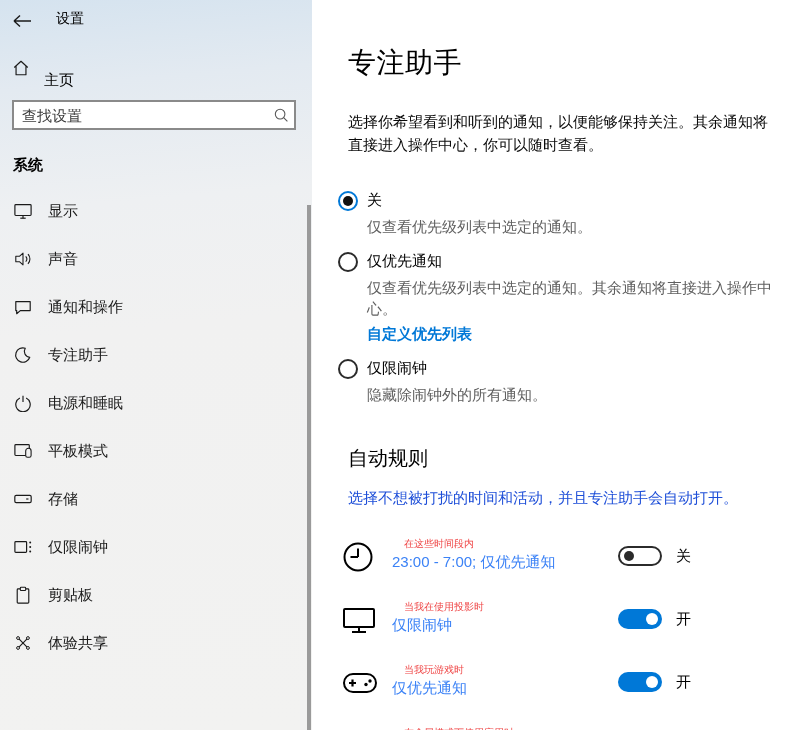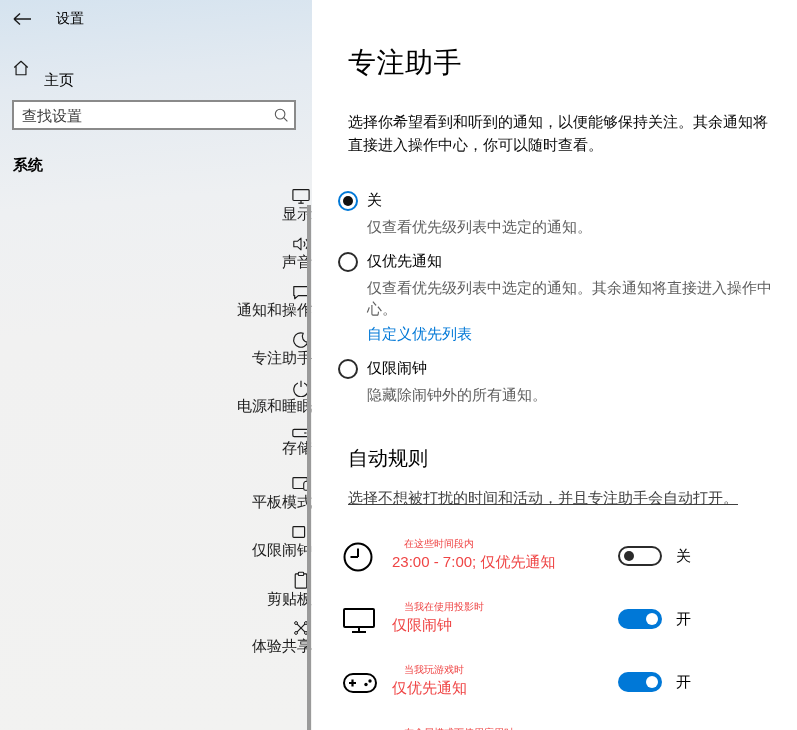--- a/index.html
+++ b/index.html
@@ -3,65 +3,65 @@
 <meta charset="utf-8">
 <style>
   * { margin:0; padding:0; box-sizing:border-box; }
   html,body { width:797px; height:730px; overflow:hidden; background:#fff;
     font-family:"Liberation Sans","DejaVu Sans",sans-serif; color:#1a1a1a; }
   .app { display:flex; width:797px; height:730px; }
 
   
   .sidebar { position:relative; width:312px; flex:0 0 312px; height:730px;
     background:linear-gradient(175deg,#d5e3ef 0%,#e3eaf1 12%,#eef0f2 28%,#f1f1f1 45%,#f2f2f1 100%); }
-  .titlebar { display:flex; align-items:center; padding:10px 0 0 12px; height:28px; }
+  .titlebar { display:flex; align-items:flex-start; padding:10px 0 0 12px; height:28px; }
   .back-btn { width:28px; height:22px; border:none; background:transparent; cursor:pointer; padding:0; }
   .win-title { margin-left:16px; font-size:14px; color:#000; }
   .home-row { display:flex; align-items:center; margin:28px 0 0 12px; height:24px; }
   .home-row .lbl { margin-left:14px; font-size:15px; color:#000;margin-top:24px; }
   .searchbox { display:flex; align-items:center; margin:20px 12px 0 12px; width:284px; height:30px;
     background:#fff; border:2px solid #8a8a8a; }
   .searchbox input { flex:1; border:none; outline:none; background:transparent; font-size:15px;
     padding:0 6px 0 8px; color:#1a1a1a; font-family:inherit; }
   .searchbox input::placeholder { color:#3b3b3b; opacity:1; }
   .search-glyph { flex:0 0 26px; display:flex; align-items:center; justify-content:center; }
   .section-hdr { margin:26px 0 0 13px; font-size:15px; font-weight:bold; color:#000; }
   .nav-list { margin-top:12px; }
-  .nav-item { display:flex; align-items:flex-end; height:48px; padding-left:12px; cursor:pointer;flex-direction:column; }
+  .nav-item { display:flex; align-items:center; height:48px; padding-left:12px; cursor:pointer; }
   .nav-item .ic { width:22px; display:flex; justify-content:center; }
   .nav-item .lbl { margin-left:14px; font-size:15px; color:#1a1a1a; }
   .side-scroll { position:absolute; right:1px; top:205px; bottom:0; width:4px; background:#9a9a9a; }
 
   
   .content { flex:1; background:#fff; padding:44px 18px 0 36px; }
   h1.page-title { font-size:28px; font-weight:400; color:#000; letter-spacing:0.5px; }
   .page-desc { margin-top:28px; max-width:442px; font-size:15px; line-height:1.55; color:#0a0a0a; }
 
   .radio-group { margin:34px 0 0 -10px; }
   .radio-opt { margin-top:15px; }
   .radio-opt:first-child { margin-top:0; }
   .r-row { display:flex; align-items:center; cursor:pointer; }
   .radio { width:20px; height:20px; border-radius:50%; flex:0 0 20px; position:relative; }
   .radio.unsel { border:2px solid #2b2b2b; background:#fff; }
   .radio.sel { border:2px solid #0078d7; background:#fff; }
   .radio.sel::after { content:""; position:absolute; left:3px; top:3px; width:10px; height:10px;
     border-radius:50%; background:#101010; }
   .r-lbl { margin-left:9px; font-size:15px; color:#000; }
   .r-desc { margin:5px 0 0 29px; font-size:15px; color:#5f5f5f; max-width:440px; line-height:1.4; }
-  .r-link { display:inline-block; margin:6px 0 0 29px; font-size:15px; color:#0078d7; cursor:pointer; text-decoration:none; }
+  .r-link { display:inline-block; margin:6px 0 0 29px; font-size:15px; color:#0078d7; cursor:pointer; text-decoration:none;font-weight:bold; }
 
   h2.sec-title { margin-top:40px; font-size:20px; font-weight:400; color:#000; }
-  .sec-desc { margin-top:17px; font-size:15px; color:#404040;text-decoration:underline; }
+  .sec-desc { margin-top:17px; font-size:15px; color:#1d4ed8; }
 
   .rules { margin-top:30px; }
   .rule-row { position:relative; height:38px; margin-bottom:25px; padding-left:44px; }
   .rule-ic { position:absolute; left:-6px; top:1px; width:40px; height:36px;
     display:flex; align-items:center; justify-content:flex-start; }
   .rule-title { font-size:10px; color:#ef4444; line-height:1.25;margin-left:12px; }
-  .rule-sub { font-size:15px; color:#ef4444; margin-top:3px; }
+  .rule-sub { font-size:15px; color:#3b82f6; margin-top:3px; }
   .toggle { position:absolute; left:270px; top:8px; width:44px; height:20px; border-radius:10px; cursor:pointer; }
   .toggle.off { border:2px solid #2b2b2b; background:transparent; }
   .toggle.off .knob { position:absolute; left:4px; top:3px; width:10px; height:10px; border-radius:50%; background:#2b2b2b; }
   .toggle.on { background:#0078d7; }
   .toggle.on .knob { position:absolute; right:4px; top:4px; width:12px; height:12px; border-radius:50%; background:#fff; }
   .t-state { position:absolute; left:328px; top:9px; font-size:15px; color:#000; }
 
   svg { display:block; }
 </style>
 </head>
@@ -150,36 +150,36 @@
           <svg width="18" height="18" viewBox="0 0 20 20">
               <path d="M6.5 4.5 A8 8 0 1 0 13.5 4.5" stroke="#1a1a1a" stroke-width="1.3" fill="none"></path>
               <path d="M10 2 V9" stroke="#1a1a1a" stroke-width="1.3"></path>
             </svg>
         </span>
         <span class="lbl">电源和睡眠</span>
       </div>
 
       <div class="nav-item">
         <span class="ic">
+          <svg width="20" height="18" viewBox="0 0 22 20">
+              <rect x="2" y="3" width="16" height="12" rx="1" stroke="#1a1a1a" stroke-width="1.3" fill="none"></rect>
+              <path d="M14 10 a3 3 0 0 1 6 0 v5 a2 2 0 0 1 -2 2 h-2 a2 2 0 0 1 -2 -2 Z" stroke="#1a1a1a" stroke-width="1.2" fill="#f1f1f1"></path>
+            </svg>
+        </span>
+        <span class="lbl">平板模式</span>
+      </div>
+
+      <div class="nav-item">
+        <span class="ic">
           <svg width="20" height="12" viewBox="0 0 22 12">
               <rect x="2" y="2" width="18" height="8" rx="1.5" stroke="#1a1a1a" stroke-width="1.3" fill="none"></rect>
               <path d="M14.5 6 H17" stroke="#1a1a1a" stroke-width="1.3"></path>
             </svg>
         </span>
         <span class="lbl">存储</span>
-      </div>
-
-      <div class="nav-item">
-        <span class="ic">
-          <svg width="20" height="18" viewBox="0 0 22 20">
-              <rect x="2" y="3" width="16" height="12" rx="1" stroke="#1a1a1a" stroke-width="1.3" fill="none"></rect>
-              <path d="M14 10 a3 3 0 0 1 6 0 v5 a2 2 0 0 1 -2 2 h-2 a2 2 0 0 1 -2 -2 Z" stroke="#1a1a1a" stroke-width="1.2" fill="#f1f1f1"></path>
-            </svg>
-        </span>
-        <span class="lbl">平板模式</span>
       </div>
 
       <div class="nav-item">
         <span class="ic">
           <svg width="20" height="18" viewBox="0 0 22 20">
               <rect x="2" y="4" width="13" height="12" rx="1" stroke="#1a1a1a" stroke-width="1.3" fill="none"></rect>
               <circle cx="19" cy="5" r="1.1" fill="#1a1a1a"></circle>
               <circle cx="19" cy="10" r="1.1" fill="#1a1a1a"></circle>
               <circle cx="19" cy="15" r="1.1" fill="#1a1a1a"></circle>
             </svg>

